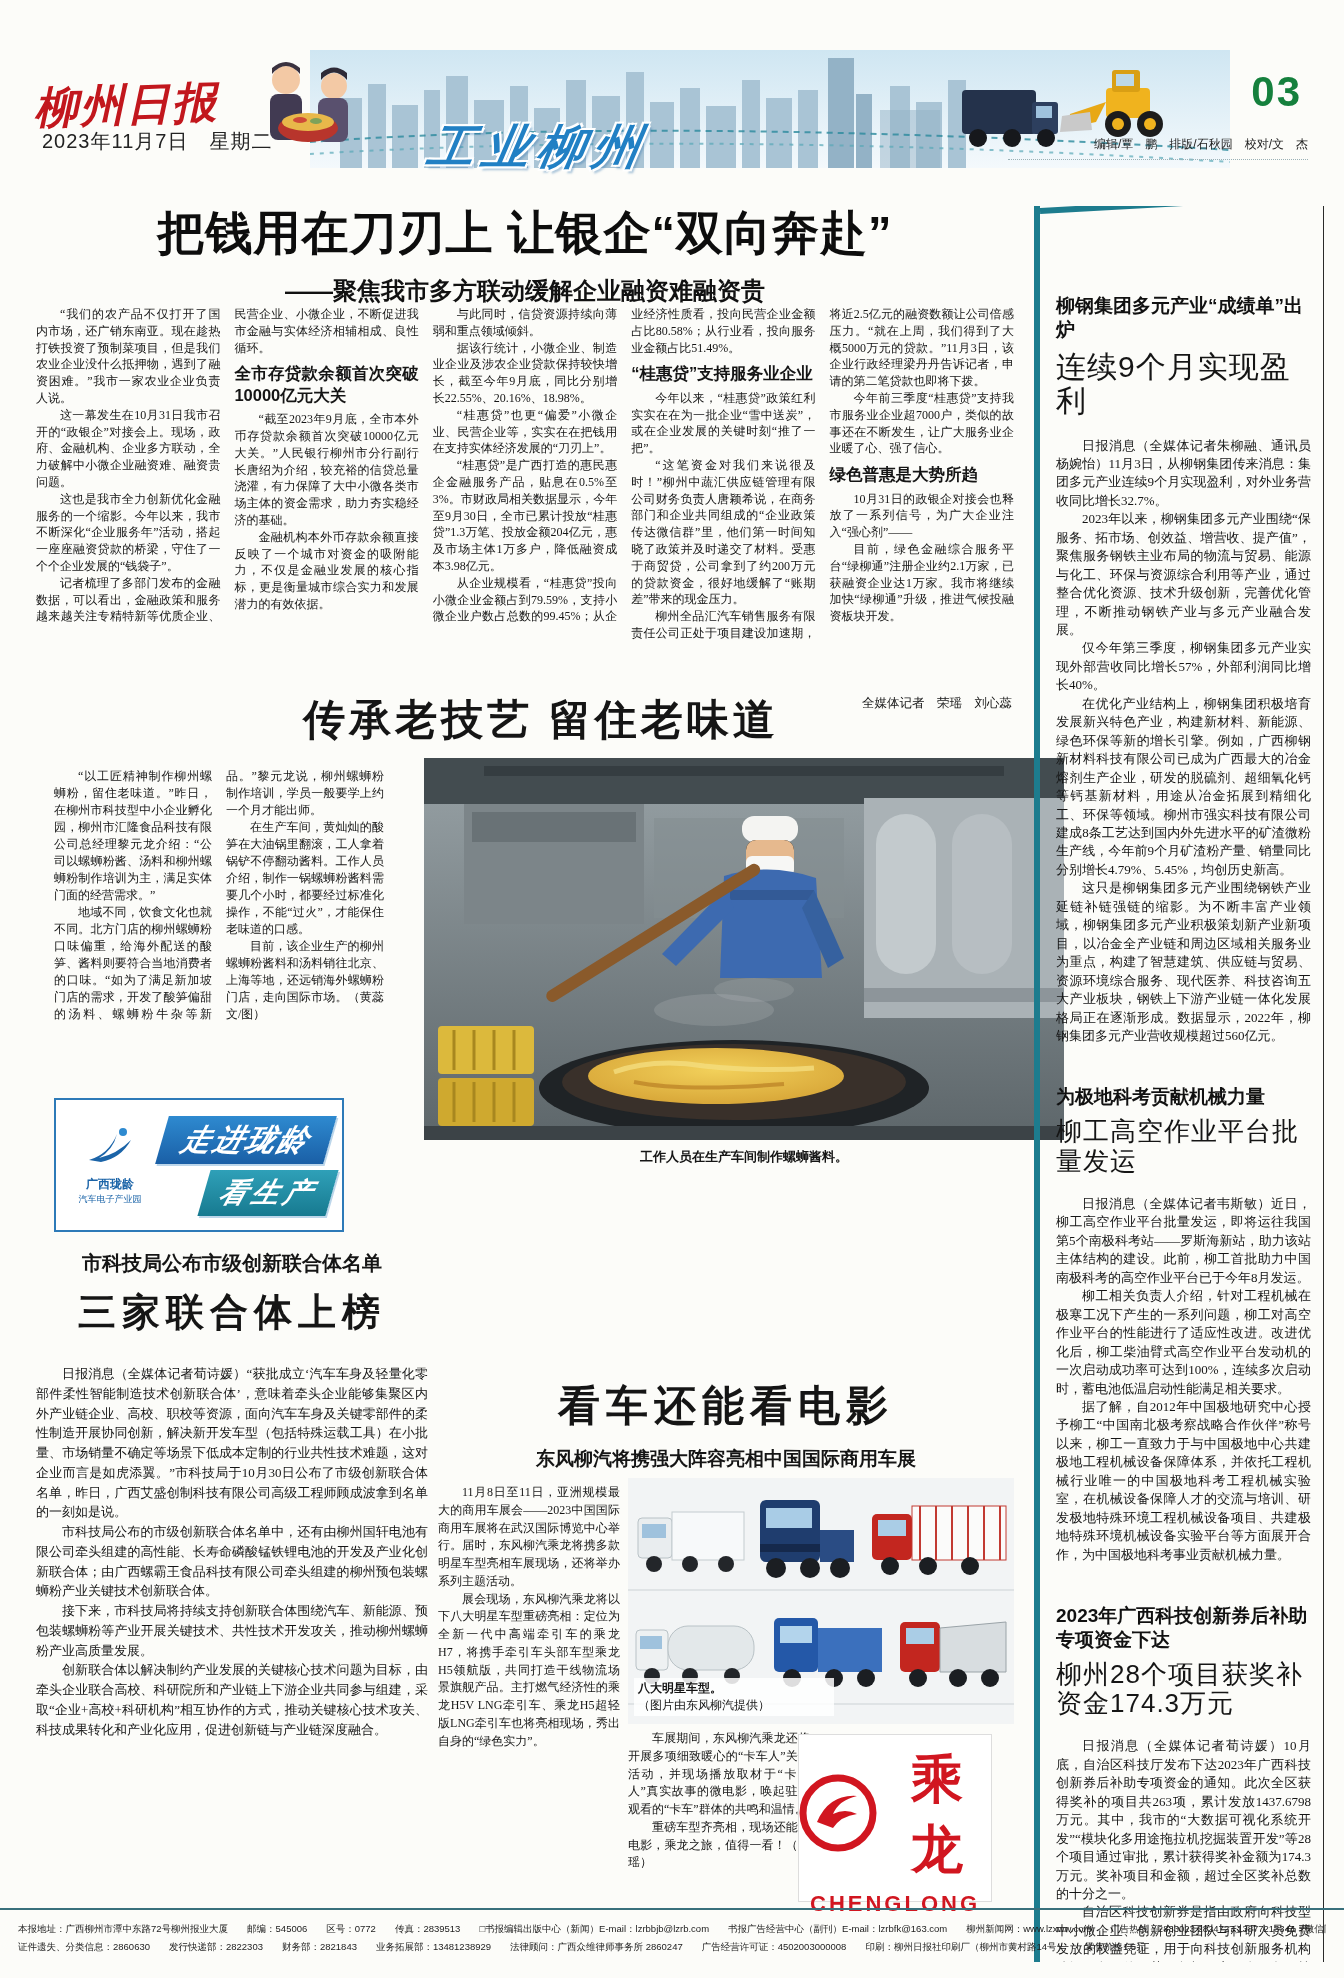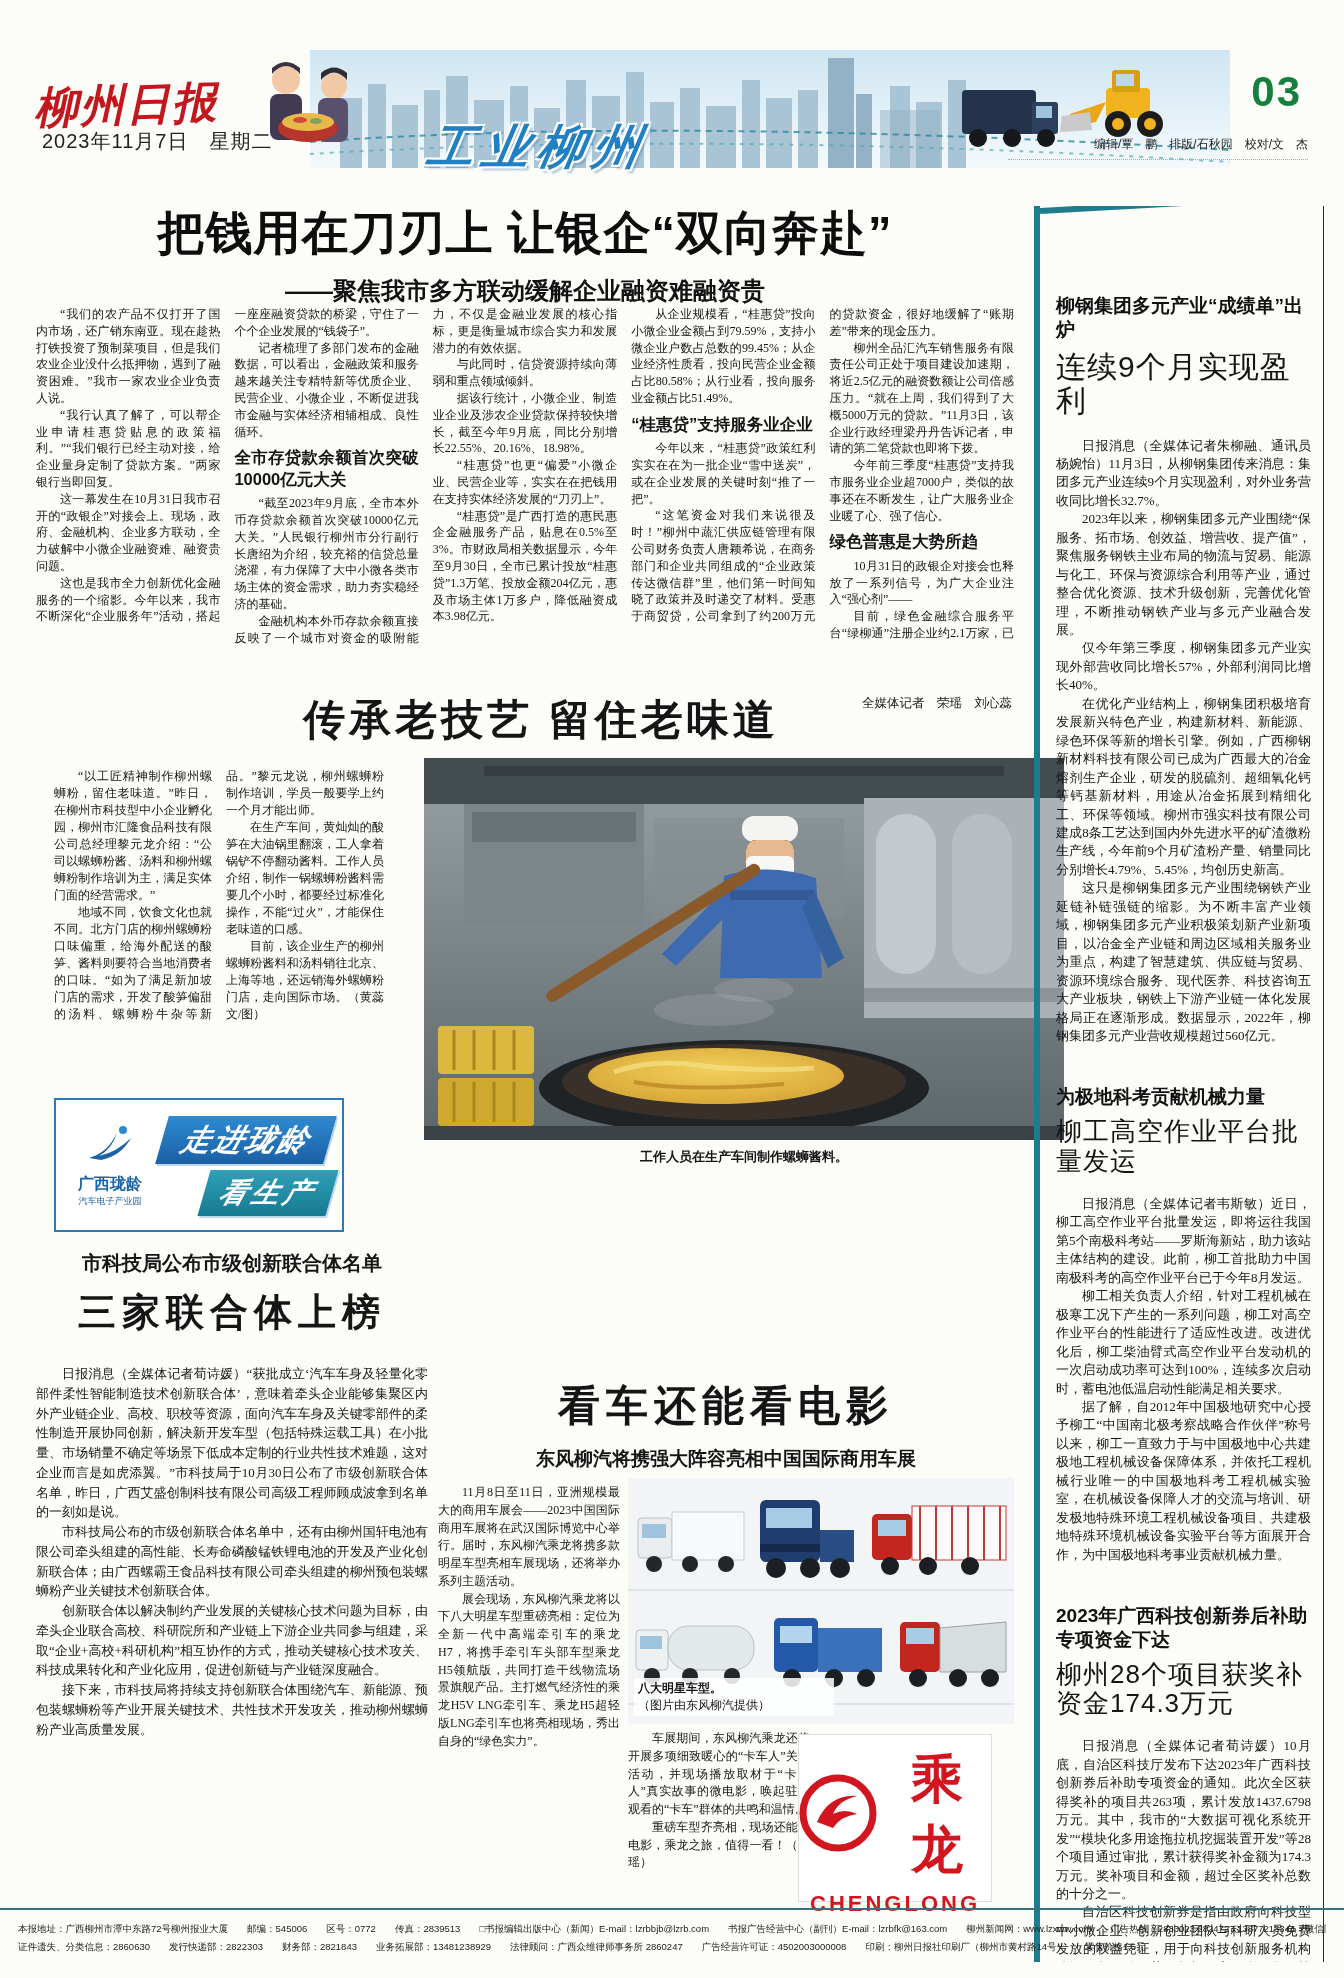--- a/index.html
+++ b/index.html
@@ -40,21 +40,21 @@
   .heritage h2 { text-align:center; font-family:"Liberation Sans",sans-serif; font-weight:bold; font-size:42px; letter-spacing:4px; }
   .decor-swoosh { position:absolute; right:6px; top:150px; width:170px; height:20px; border-bottom:4px solid #2b8a9c; border-radius:50%; }
   .heritage-cols { position:absolute; left:2px; top:76px; width:330px; height:330px; column-count:2; column-gap:14px; font-size:12px; line-height:1.42; text-align:justify; overflow:hidden; }
   .heritage-cols p { text-indent:2em; }
   .heritage-photo { position:absolute; left:372px; top:66px; width:640px; height:382px; background:#6c767a; }
   .photo-caption { position:absolute; left:372px; top:456px; width:640px; text-align:center; font-size:13px; font-weight:bold; }
 
   
   .promo { position:absolute; left:2px; top:406px; width:290px; height:134px; border:2px solid #2d7ab8; background:#ffffff; display:flex; align-items:center; padding:8px; }
   .promo-left { width:92px; text-align:center; }
-  .promo-brand-top { font-family:"Liberation Sans",sans-serif; font-weight:bold; font-size:16px; color:#1b64a8; margin-top:4px; }
+  .promo-brand-top { font-family:"Liberation Sans",sans-serif; font-weight:bold; font-size:12px; color:#1b64a8; margin-top:4px; }
   .promo-brand-bottom { font-family:"Liberation Sans",sans-serif; font-size:9px; color:#1b64a8; }
   .promo-right { flex:1; position:relative; height:100%; }
   .ribbon { position:absolute; transform:skewX(-16deg); background:linear-gradient(180deg,#2e8ad0,#1a5fa6); color:#fff; font-family:"Liberation Sans",sans-serif; font-weight:bold; font-style:italic; text-align:center; box-shadow:2px 2px 0 #bcd6ea; }
   .ribbon.r1 { left:6px; top:8px; width:168px; height:48px; font-size:30px; line-height:48px; letter-spacing:2px; }
   .ribbon.r2 { left:48px; top:62px; width:128px; height:46px; font-size:28px; line-height:46px; letter-spacing:4px; background:linear-gradient(180deg,#2fa0b8,#177a90); }
 
   
   .innovation { position:absolute; left:36px; top:1250px; width:392px; height:656px; }
   .innovation .kicker { font-family:"Liberation Sans",sans-serif; font-weight:bold; font-size:20px; text-align:center; }
   .innovation h3 { font-family:"Liberation Sans",sans-serif; font-weight:bold; font-size:38px; letter-spacing:6px; text-align:center; margin:10px 0 26px 0; }
@@ -166,21 +166,20 @@
     <div class="section-title">工业柳州</div>
     <div class="page-number">03</div>
     <div class="staff-line">编辑/覃　鹏　排版/石秋园　校对/文　杰</div>
   </div>
 
   <section class="lead">
     <h1>把钱用在刀刃上 让银企“双向奔赴”</h1>
     <p class="sub">——聚焦我市多方联动缓解企业融资难融资贵</p>
     <div class="lead-body">
       <p>“我们的农产品不仅打开了国内市场，还广销东南亚。现在趁热打铁投资了预制菜项目，但是我们农业企业没什么抵押物，遇到了融资困难。”我市一家农业企业负责人说。</p>
-      <p>“我行认真了解了，可以帮企业申请桂惠贷贴息的政策福利。”“我们银行已经主动对接，给企业量身定制了贷款方案。”两家银行当即回复。</p>
       <p>这一幕发生在10月31日我市召开的“政银企”对接会上。现场，政府、金融机构、企业多方联动，全力破解中小微企业融资难、融资贵问题。</p>
       <p>这也是我市全力创新优化金融服务的一个缩影。今年以来，我市不断深化“企业服务年”活动，搭起一座座融资贷款的桥梁，守住了一个个企业发展的“钱袋子”。</p>
       <p>记者梳理了多部门发布的金融数据，可以看出，金融政策和服务越来越关注专精特新等优质企业、民营企业、小微企业，不断促进我市金融与实体经济相辅相成、良性循环。</p>
       <h4>全市存贷款余额首次突破10000亿元大关</h4>
       <p>“截至2023年9月底，全市本外币存贷款余额首次突破10000亿元大关。”人民银行柳州市分行副行长唐绍为介绍，较充裕的信贷总量浇灌，有力保障了大中小微各类市场主体的资金需求，助力夯实稳经济的基础。</p>
       <p>金融机构本外币存款余额直接反映了一个城市对资金的吸附能力，不仅是金融业发展的核心指标，更是衡量城市综合实力和发展潜力的有效依据。</p>
       <p>与此同时，信贷资源持续向薄弱和重点领域倾斜。</p>
       <p>据该行统计，小微企业、制造业企业及涉农企业贷款保持较快增长，截至今年9月底，同比分别增长22.55%、20.16%、18.98%。</p>
       <p>“桂惠贷”也更“偏爱”小微企业、民营企业等，实实在在把钱用在支持实体经济发展的“刀刃上”。</p>
       <p>“桂惠贷”是广西打造的惠民惠企金融服务产品，贴息在0.5%至3%。市财政局相关数据显示，今年至9月30日，全市已累计投放“桂惠贷”1.3万笔、投放金额204亿元，惠及市场主体1万多户，降低融资成本3.98亿元。</p>
@@ -286,22 +285,22 @@
         <div class="ribbon r2">看生产</div>
       </div>
     </div>
   </section>
 
   <section class="innovation">
     <div class="kicker">市科技局公布市级创新联合体名单</div>
     <h3>三家联合体上榜</h3>
     <p>日报消息（全媒体记者荀诗媛）“获批成立‘汽车车身及轻量化零部件柔性智能制造技术创新联合体’，意味着牵头企业能够集聚区内外产业链企业、高校、职校等资源，面向汽车车身及关键零部件的柔性制造开展协同创新，解决新开发车型（包括特殊运载工具）在小批量、市场销量不确定等场景下低成本定制的行业共性技术难题，这对企业而言是如虎添翼。”市科技局于10月30日公布了市级创新联合体名单，昨日，广西艾盛创制科技有限公司高级工程师顾成波拿到名单的一刻如是说。</p>
     <p>市科技局公布的市级创新联合体名单中，还有由柳州国轩电池有限公司牵头组建的高性能、长寿命磷酸锰铁锂电池的开发及产业化创新联合体；由广西螺霸王食品科技有限公司牵头组建的柳州预包装螺蛳粉产业关键技术创新联合体。</p>
+    <p>接下来，市科技局将持续支持创新联合体围绕汽车、新能源、预包装螺蛳粉等产业开展关键技术、共性技术开发攻关，推动柳州螺蛳粉产业高质量发展。</p>
     <p>创新联合体以解决制约产业发展的关键核心技术问题为目标，由牵头企业联合高校、科研院所和产业链上下游企业共同参与组建，采取“企业+高校+科研机构”相互协作的方式，推动关键核心技术攻关、科技成果转化和产业化应用，促进创新链与产业链深度融合。</p>
-    <p>接下来，市科技局将持续支持创新联合体围绕汽车、新能源、预包装螺蛳粉等产业开展关键技术、共性技术开发攻关，推动柳州螺蛳粉产业高质量发展。</p>
   </section>
 
   <section class="autoshow">
     <h3>看车还能看电影</h3>
     <div class="sub">东风柳汽将携强大阵容亮相中国国际商用车展</div>
     <div class="as-col1">
       <p>11月8日至11日，亚洲规模最大的商用车展会——2023中国国际商用车展将在武汉国际博览中心举行。届时，东风柳汽乘龙将携多款明星车型亮相车展现场，还将举办系列主题活动。</p>
       <p>展会现场，东风柳汽乘龙将以下八大明星车型重磅亮相：定位为全新一代中高端牵引车的乘龙H7，将携手牵引车头部车型乘龙H5领航版，共同打造干线物流场景旗舰产品。主打燃气经济性的乘龙H5V LNG牵引车、乘龙H5超轻版LNG牵引车也将亮相现场，秀出自身的“绿色实力”。</p>
     </div>
     <div class="trucks-fig">

